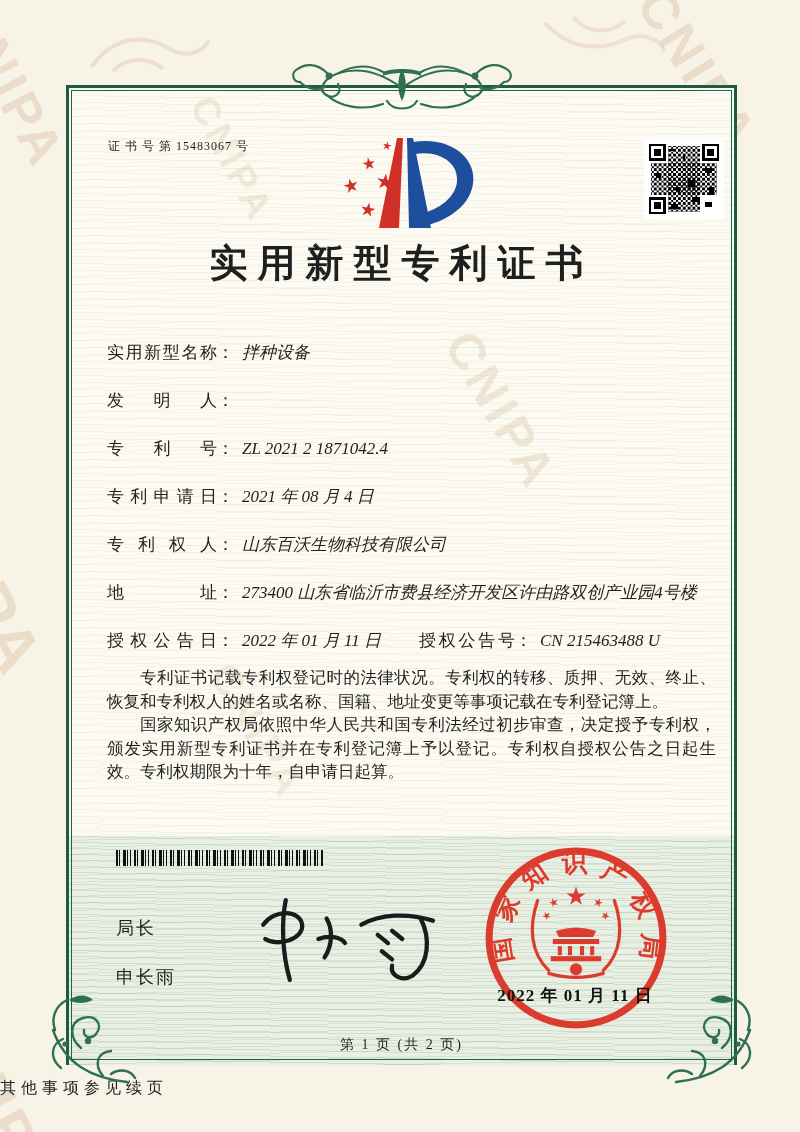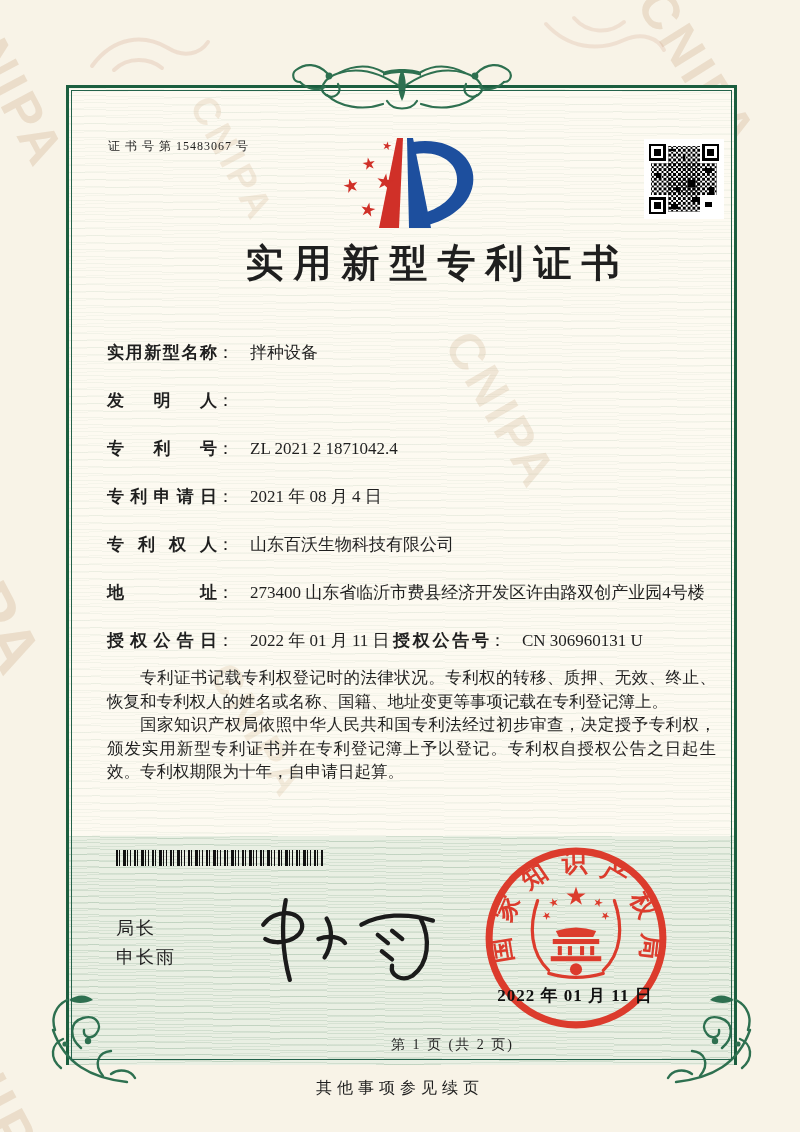--- a/index.html
+++ b/index.html
@@ -50,53 +50,53 @@
   .orn-top{position:absolute; top:-33px; left:50%; transform:translateX(-50%); z-index:3;}
   .orn-bl{position:absolute; left:-28px; bottom:-26px; z-index:3;}
   .orn-br{position:absolute; right:-28px; bottom:-26px; z-index:3; transform:scaleX(-1);}
   
   .cert-no{position:absolute; left:39px; top:50px; font-size:12px; letter-spacing:1px;}
   .logo{position:absolute; left:266px; top:44px;}
   .qr-wrap{position:absolute; left:575px; top:51px; width:80px; height:80px; background:#fff;
            display:flex; align-items:center; justify-content:center;}
   .title{
     position:absolute; top:150px; left:0; width:100%; text-align:center;
-    font-size:38px; font-weight:bold; letter-spacing:10px;padding-left:36px;
+    font-size:38px; font-weight:bold; letter-spacing:10px;
   }
   
   .fields{position:absolute; left:38px; right:20px; top:254px; font-size:17px;}
   .frow{display:flex; margin-bottom:26px; line-height:22px;}
-  .flabel{flex:none; display:inline-block; width:110px; text-align:justify; text-align-last:justify;font-weight:bold;}
+  .flabel{flex:none; display:inline-block; width:110px; text-align:justify; text-align-last:justify;}
   .fcolon{flex:none;}
-  .fval{margin-left:16px; max-width:478px;}
+  .fval{margin-left:8px; max-width:478px;font-style:italic;}
   .grant-row{position:relative; display:flex; line-height:22px;}
-  .grant-right{position:absolute; left:286px; top:0; display:flex;}
+  .grant-right{position:absolute; left:312px; top:0; display:flex;}
   .grant-right .flabel{width:96px;}
   
   .paras{position:absolute; left:38px; right:18px; top:578px; font-size:16.5px; line-height:23.5px; text-align:justify;}
   .paras p{margin:0; text-indent:2em;}
   
   .barcode{
     position:absolute; left:47px; top:762px; width:207px; height:16px;
     background:repeating-linear-gradient(90deg,
       #111 0 2px, transparent 2px 3px, #111 3px 4px, transparent 4px 7px,
       #111 7px 10px, transparent 10px 11px, #111 11px 12px, transparent 12px 14px,
       #111 14px 15px, transparent 15px 18px);
   }
   .officer{position:absolute; left:47px; top:828px; font-size:18px; letter-spacing:2px;}
-  .officer .name{margin-top:5px;}
+  .officer .name{margin-top:25px;}
   .signature{position:absolute; left:175px; top:806px;}
   .seal{position:absolute; left:411px; top:754px; opacity:.93;}
   .seal-date{
     position:absolute; left:398px; top:896px; width:216px; text-align:center;
     font-size:17px; font-weight:bold; letter-spacing:1px; color:#111; z-index:3;
   }
-  .pagenum{position:absolute; left:11px; top:948px; width:100%; text-align:center; font-size:14px; letter-spacing:2px;padding-left:40px;}
+  .pagenum{position:absolute; left:0; top:948px; width:100%; text-align:center; font-size:14px; letter-spacing:2px;}
   .footer-note{
-    position:absolute; left:0; top:1078px; width:100%; text-align:center;
+    position:absolute; left:0; top:1078px; width:100%; text-align:left;
     font-size:16px; letter-spacing:5px;
   }
 </style>
 </head>
 <body>
 
 <div class="page">
 
   <div class="wm wm1">CNIPA</div>
   <div class="wm wm3">CNIPA</div>
@@ -262,21 +262,21 @@
             <span class="fcolon">：</span>
           <span class="fval" style="max-width:468px;text-align:right;">273400 山东省临沂市费县经济开发区许由路双创产业园4号楼</span>
         </div>
         <div class="grant-row">
           <span class="flabel">授权公告日</span>
             <span class="fcolon">：</span>
           <span class="fval">2022 年 01 月 11 日</span>
           <span class="grant-right">
             <span class="flabel">授权公告号</span>
               <span class="fcolon">：</span>
-            <span class="fval">CN 306960131 U</span>
+            <span class="fval">CN 215463488 U</span>
           </span>
         </div>
       </div>
 
       <div class="paras">
         <p>专利证书记载专利权登记时的法律状况。专利权的转移、质押、无效、终止、恢复和专利权人的姓名或名称、国籍、地址变更等事项记载在专利登记簿上。</p>
         <p>国家知识产权局依照中华人民共和国专利法经过初步审查，决定授予专利权，颁发实用新型专利证书并在专利登记簿上予以登记。专利权自授权公告之日起生效。专利权期限为十年，自申请日起算。</p>
       </div>
 
       <div class="barcode"></div>

